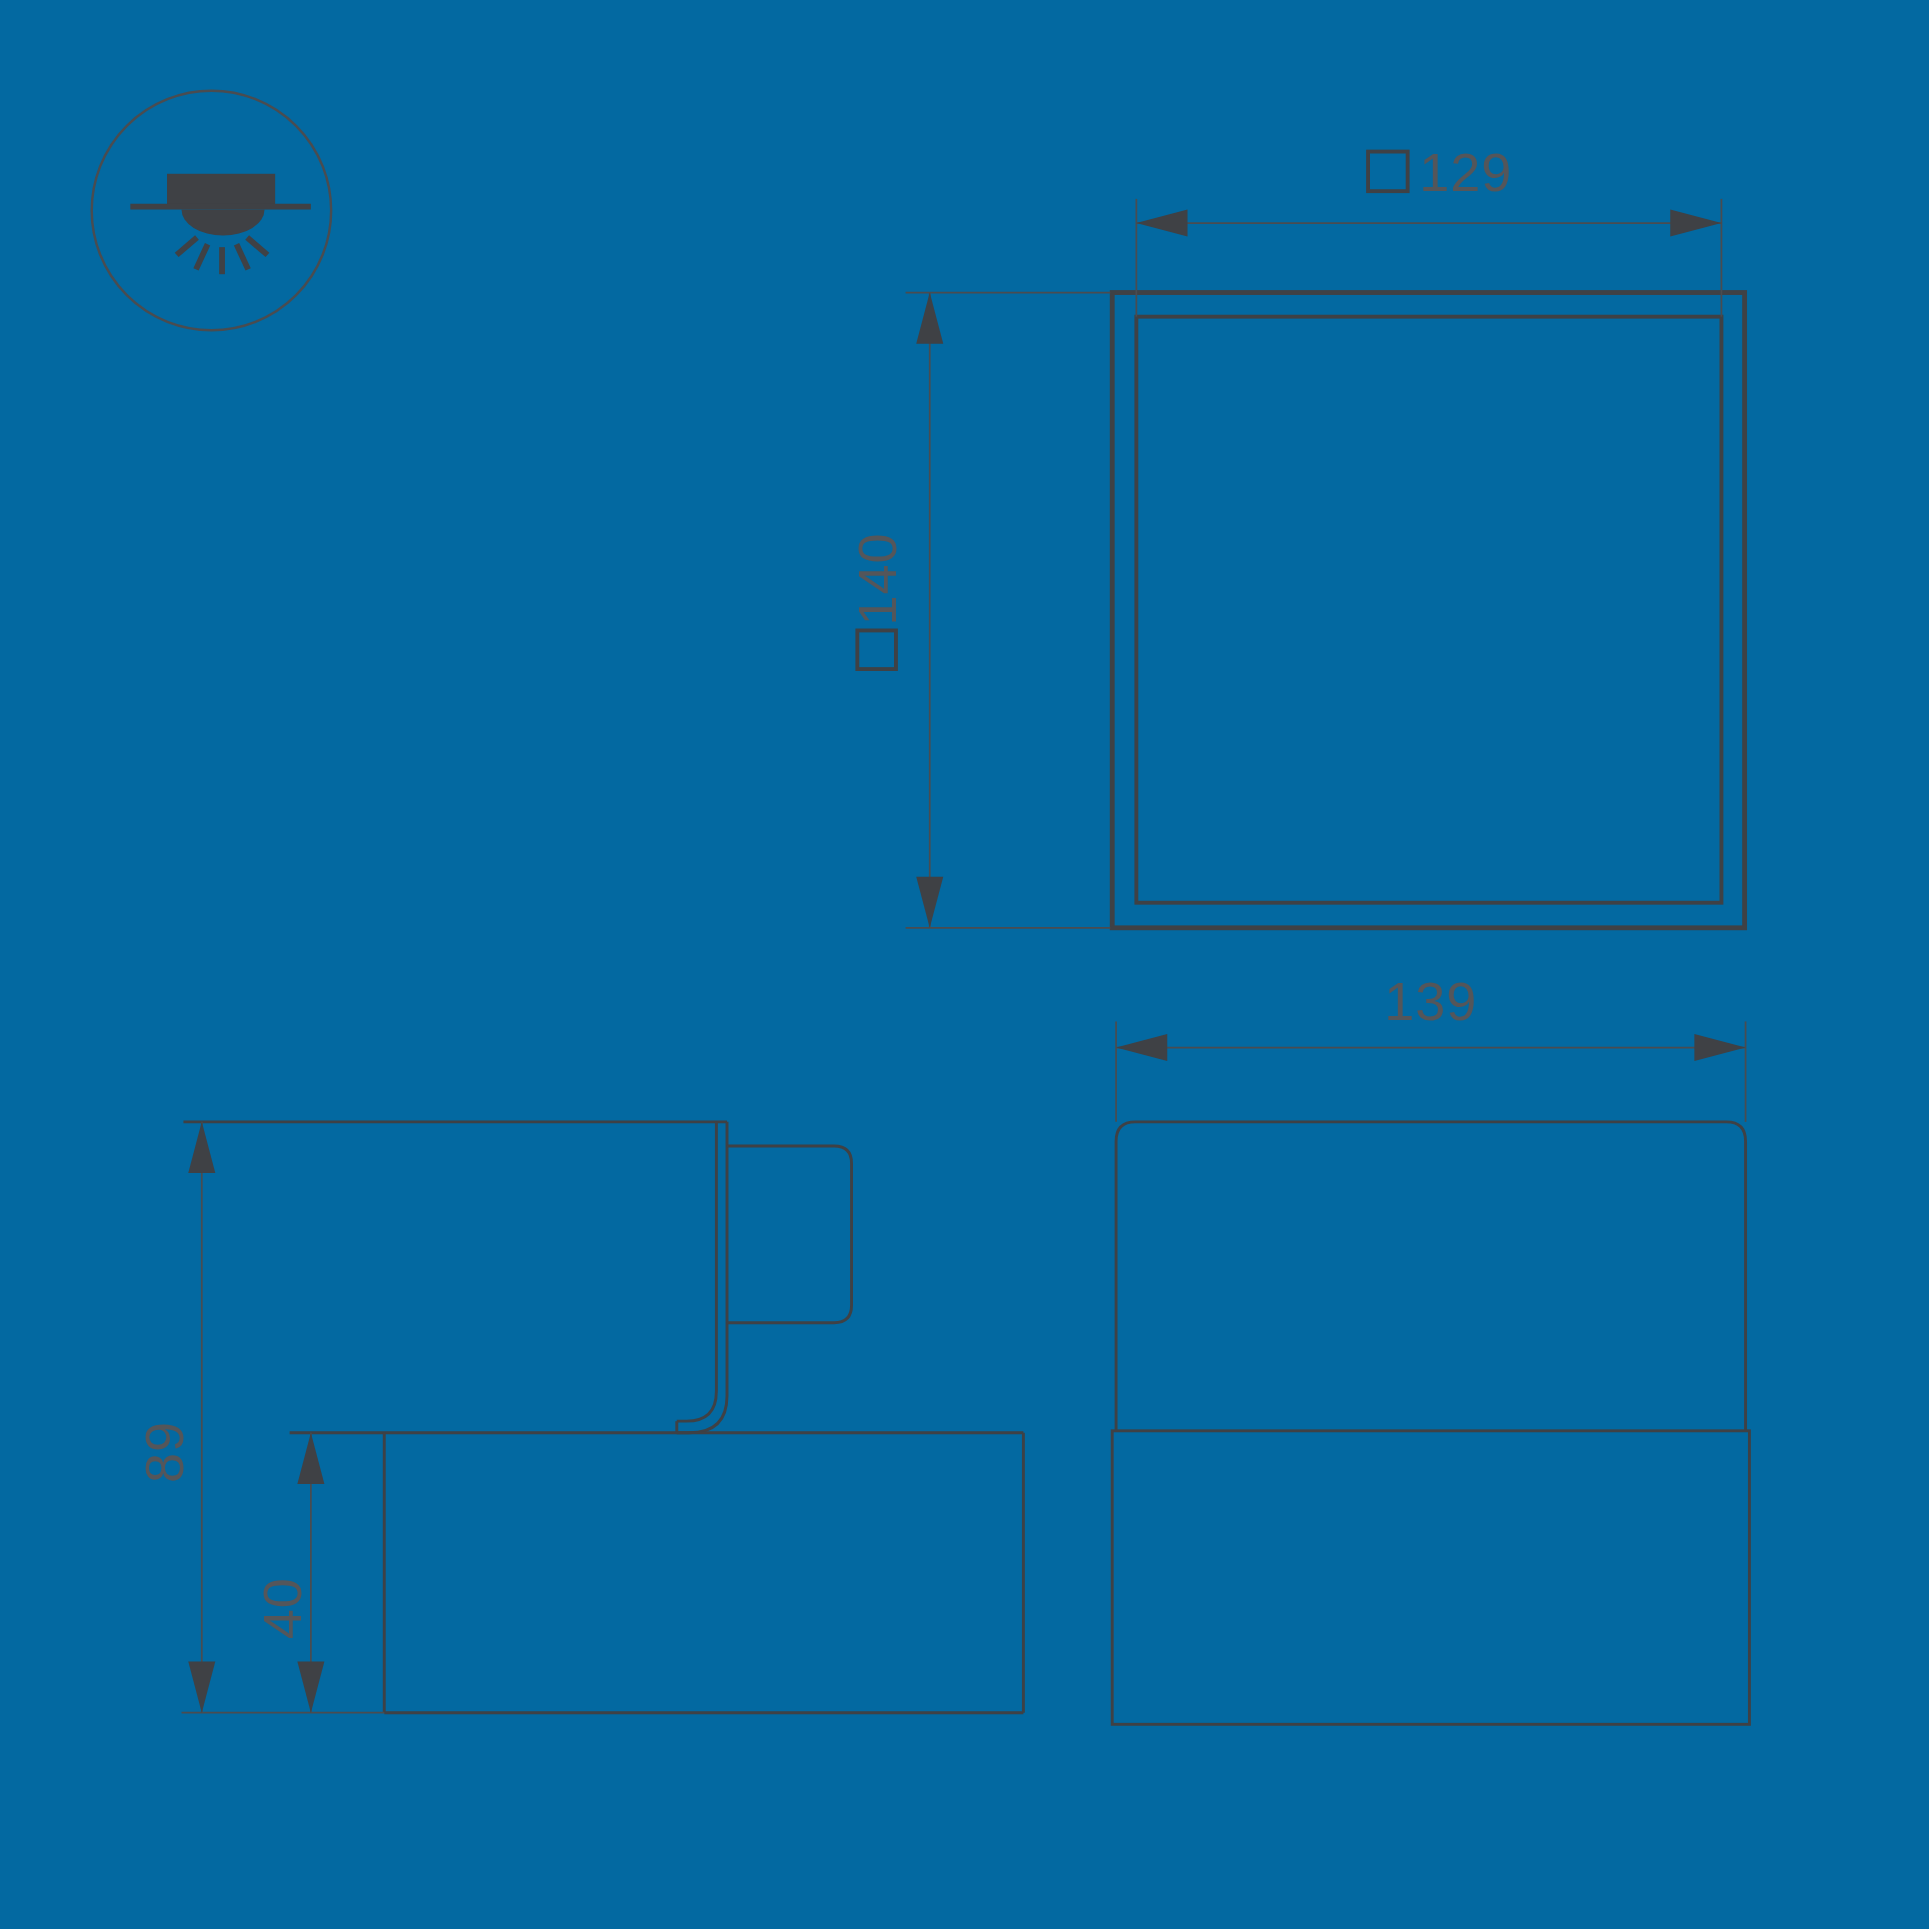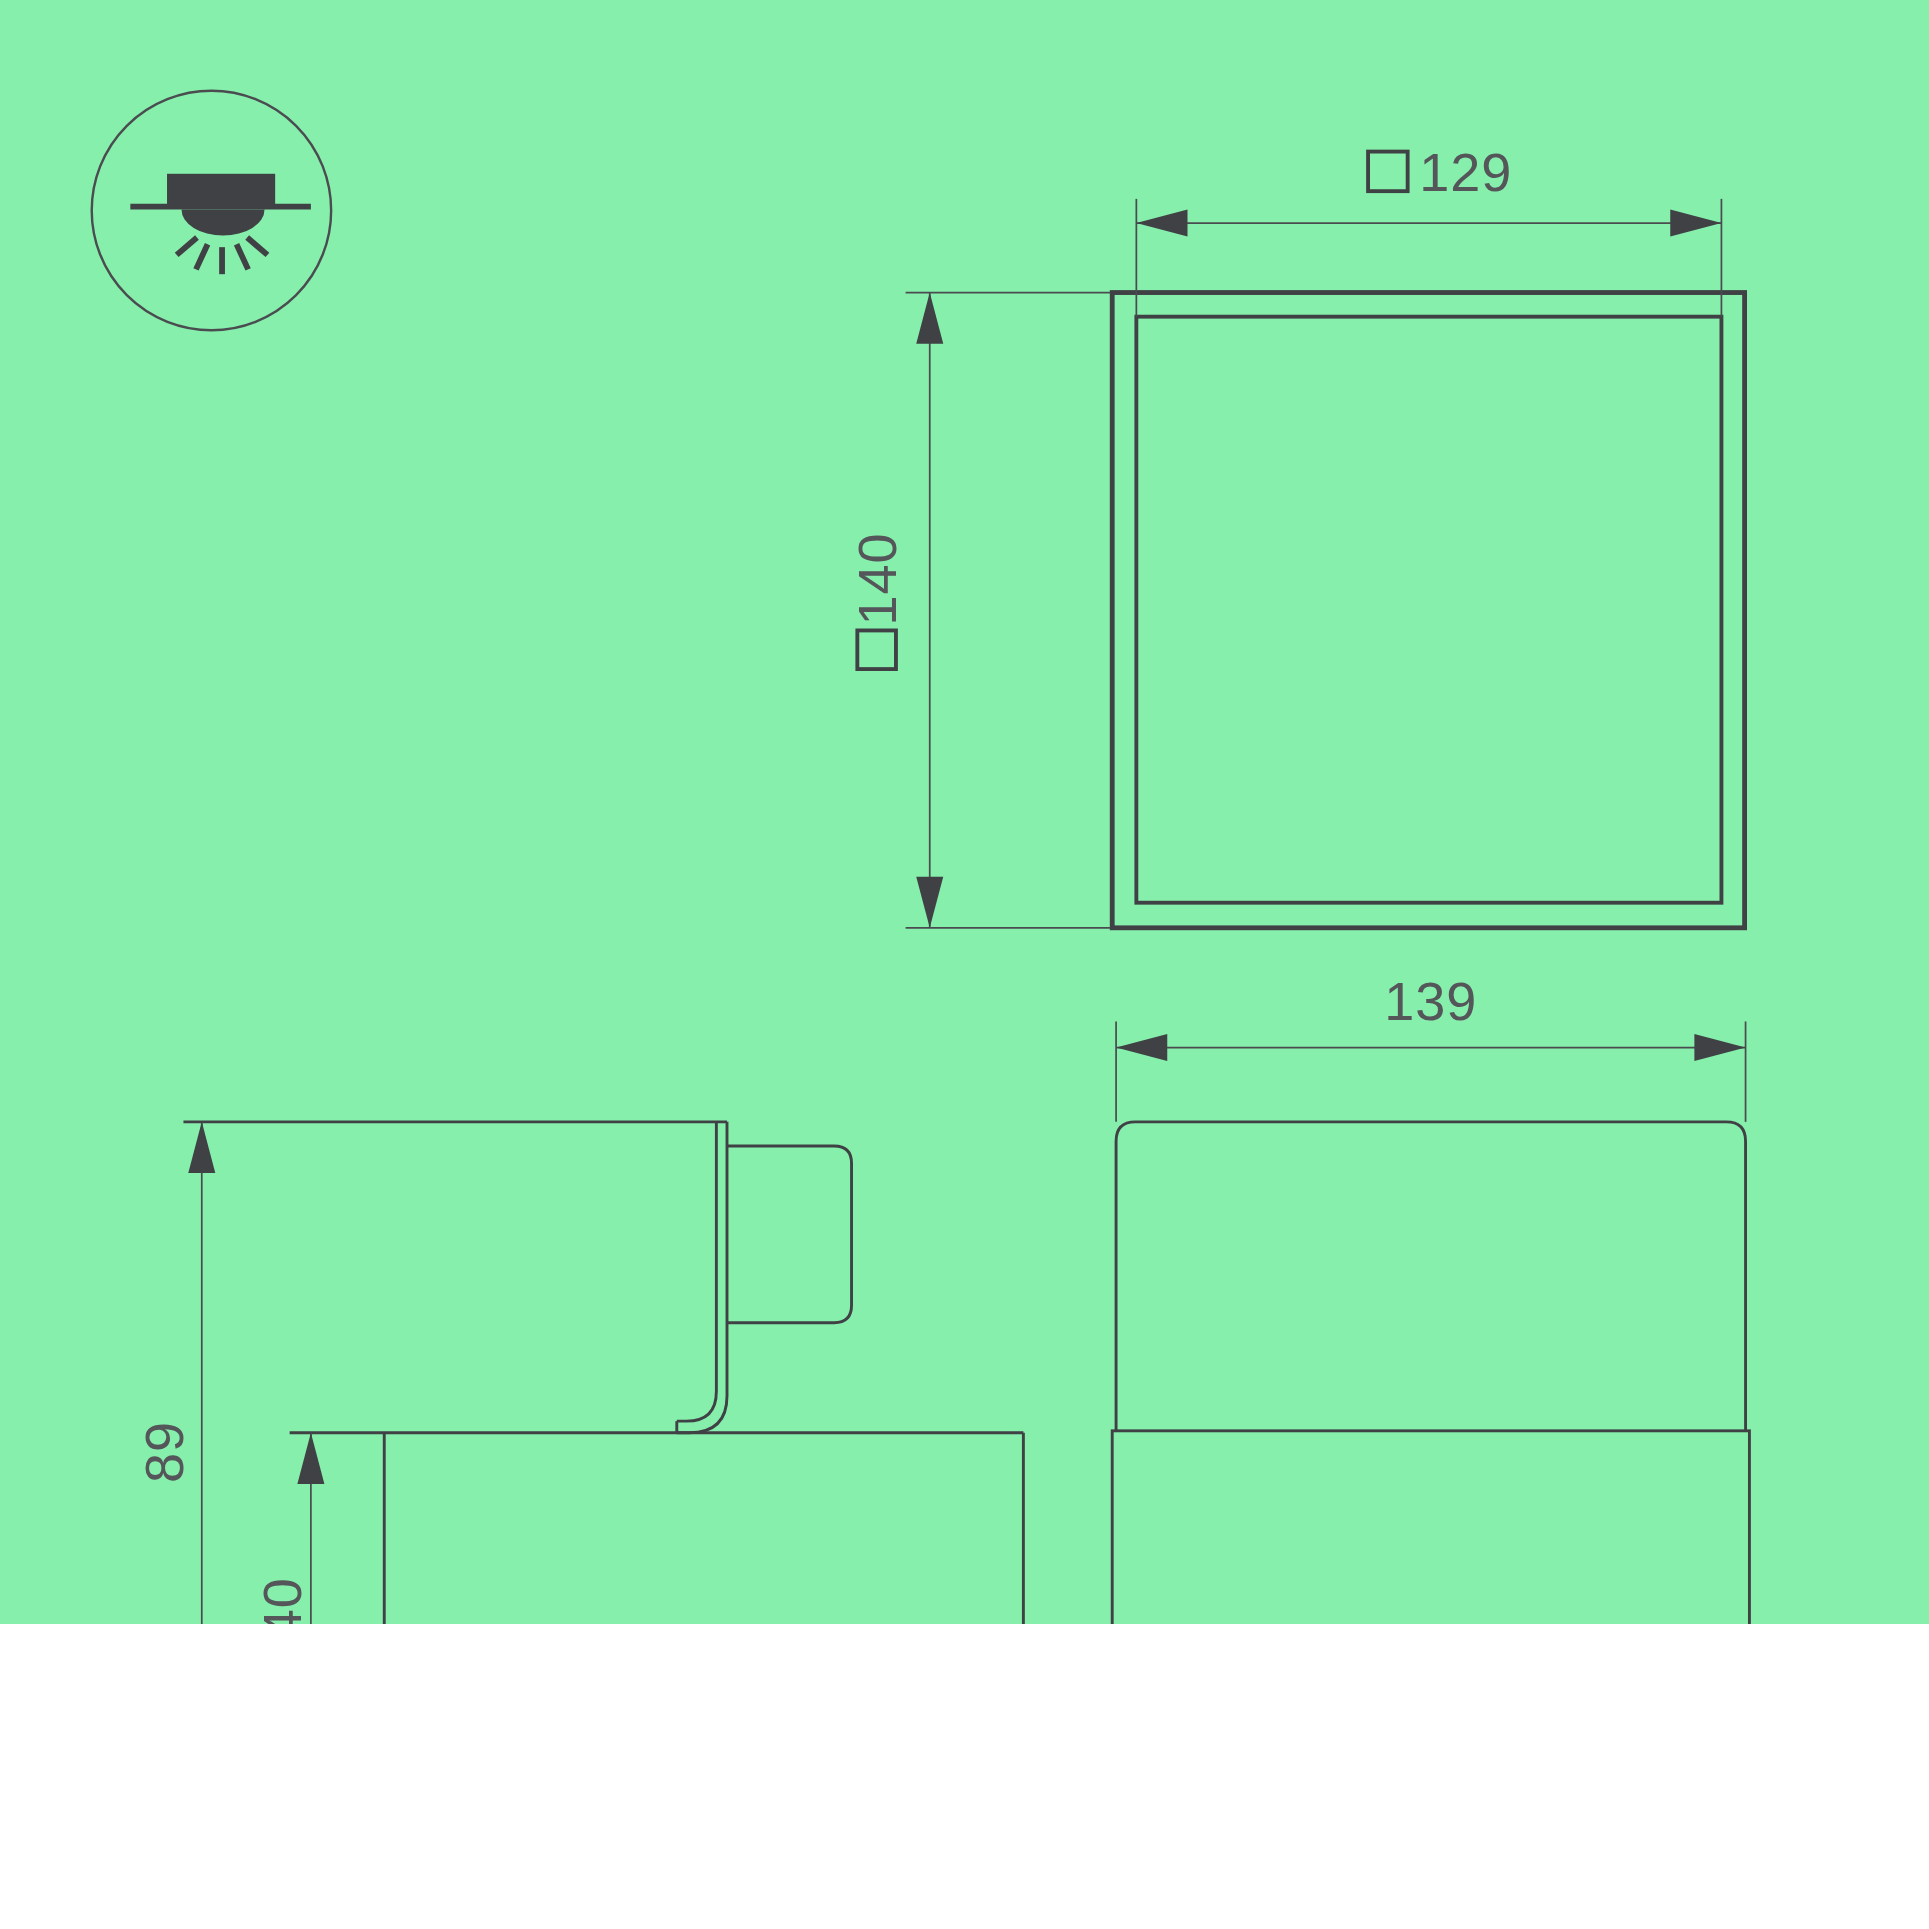--- a/index.html
+++ b/index.html
@@ -1,16 +1,16 @@
 <!DOCTYPE html>
 <html><head>
 <meta charset="utf-8">
 <style>
   html,body{margin:0;padding:0;background:#ffffff;}
-  #canvas{position:relative;width:1929px;height:1624px;background:#86efac;overflow:hidden;
+  #canvas{position:relative;width:1929px;height:1929px;background:#0369a1;overflow:hidden;
           font-family:"Liberation Sans", sans-serif;}
   svg{position:absolute;left:0;top:0;}
   .ln    {stroke:#3f4145;fill:none;stroke-width:3;}
   .s5    {stroke:#3f4145;fill:none;stroke-width:5;}
   .s4    {stroke:#3f4145;fill:none;stroke-width:4;}
   .dim   {stroke:#4a4c50;fill:none;stroke-width:1.8;}
   .ext   {stroke:#4a4c50;fill:none;stroke-width:1.8;}
   .arrow {fill:#3f4145;stroke:none;}
   .solid {fill:#3f4145;stroke:none;}
   .icn   {stroke:#4a4c50;fill:none;stroke-width:2.5;}

